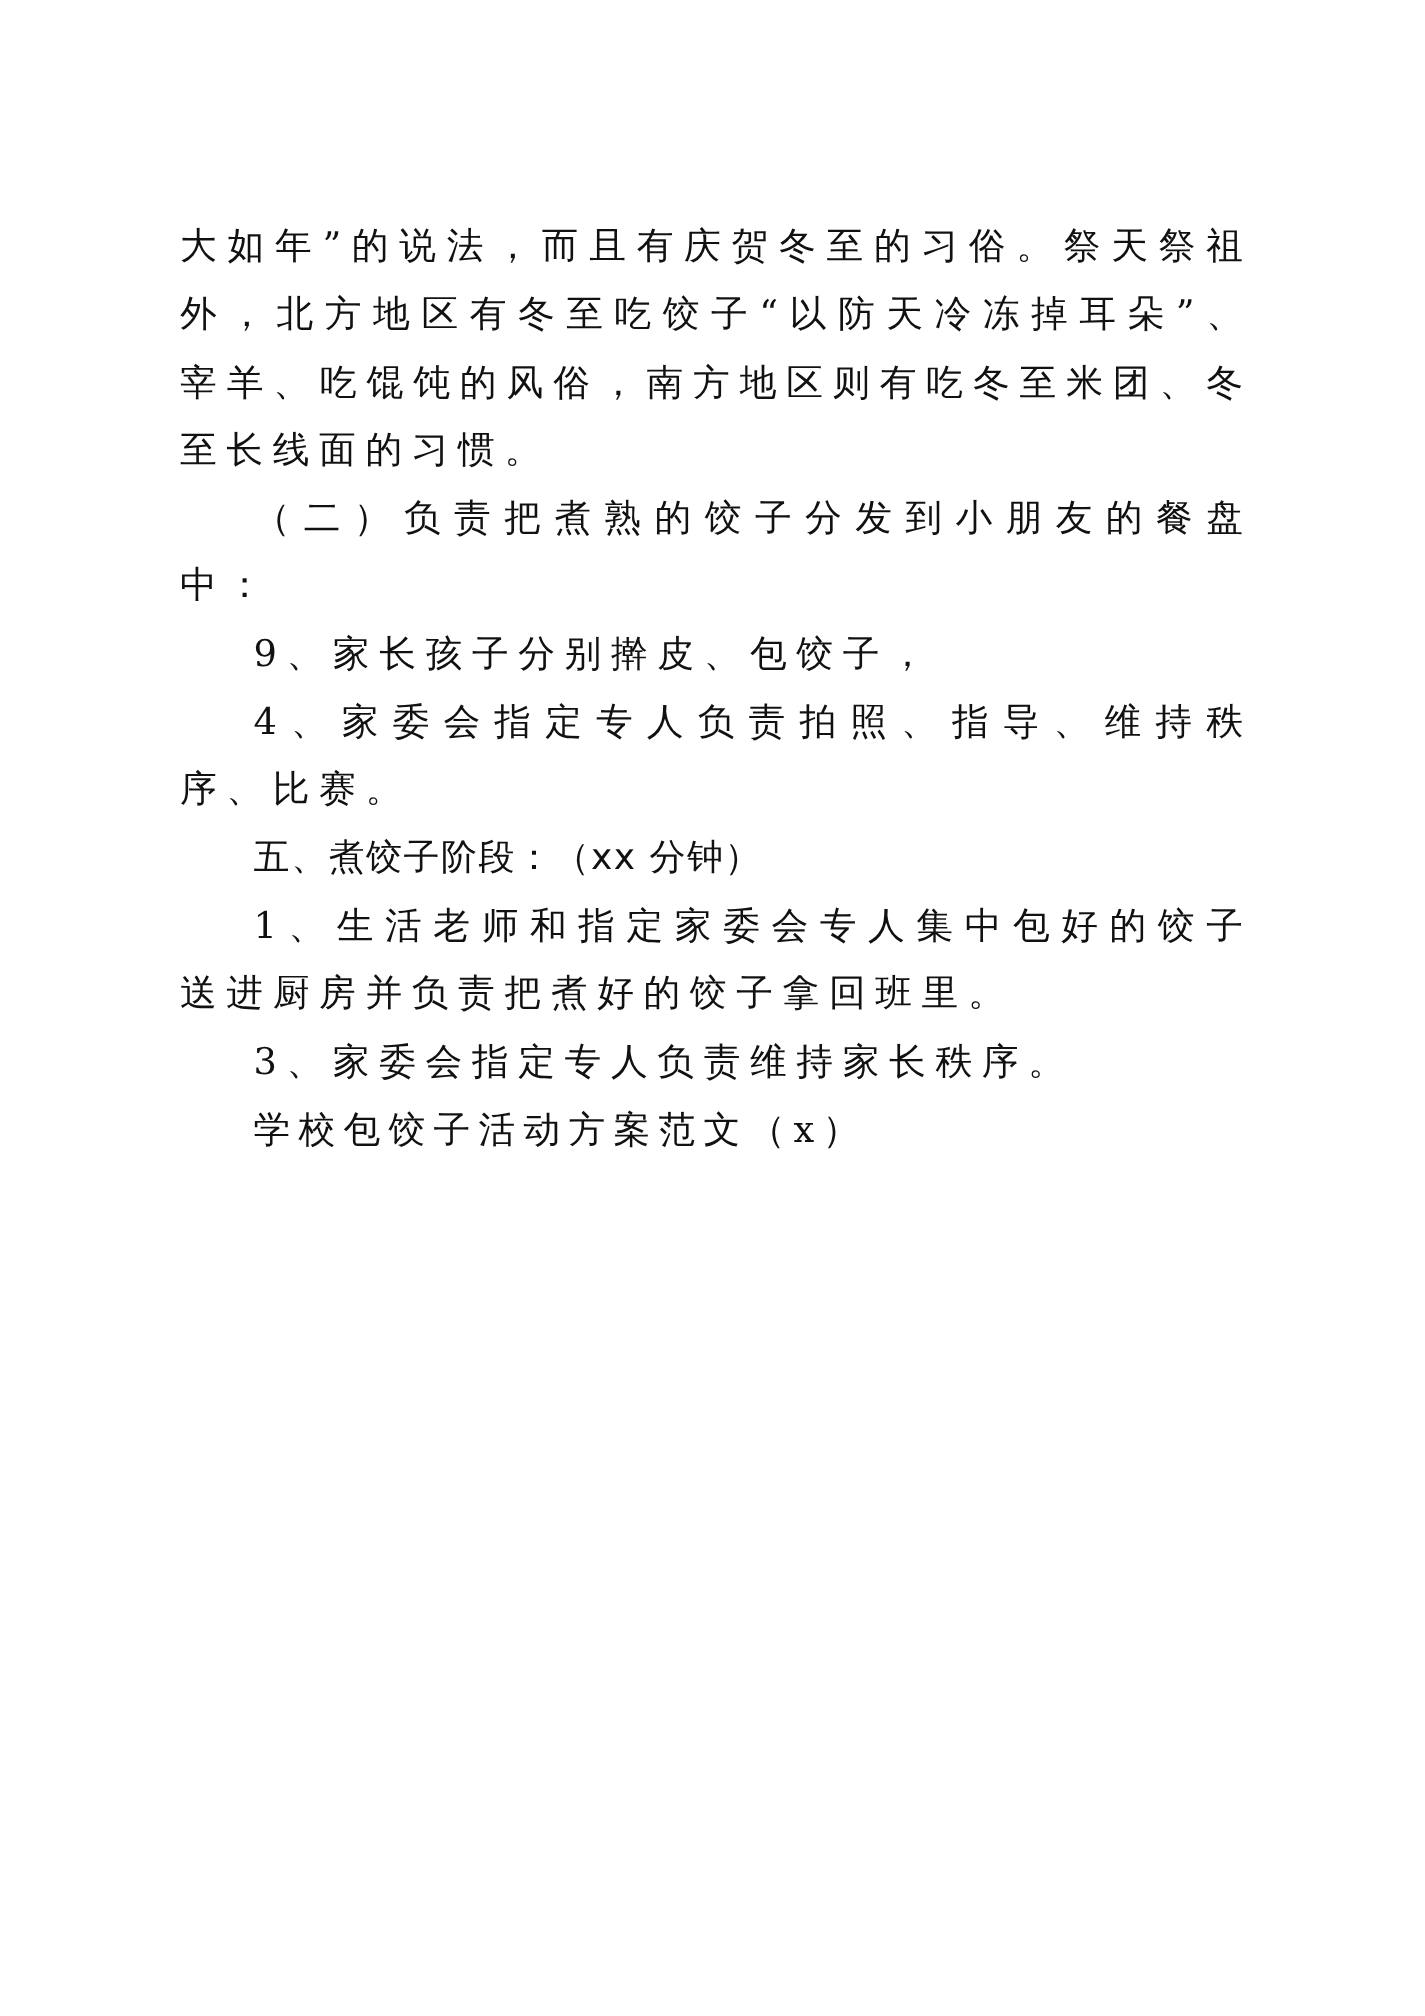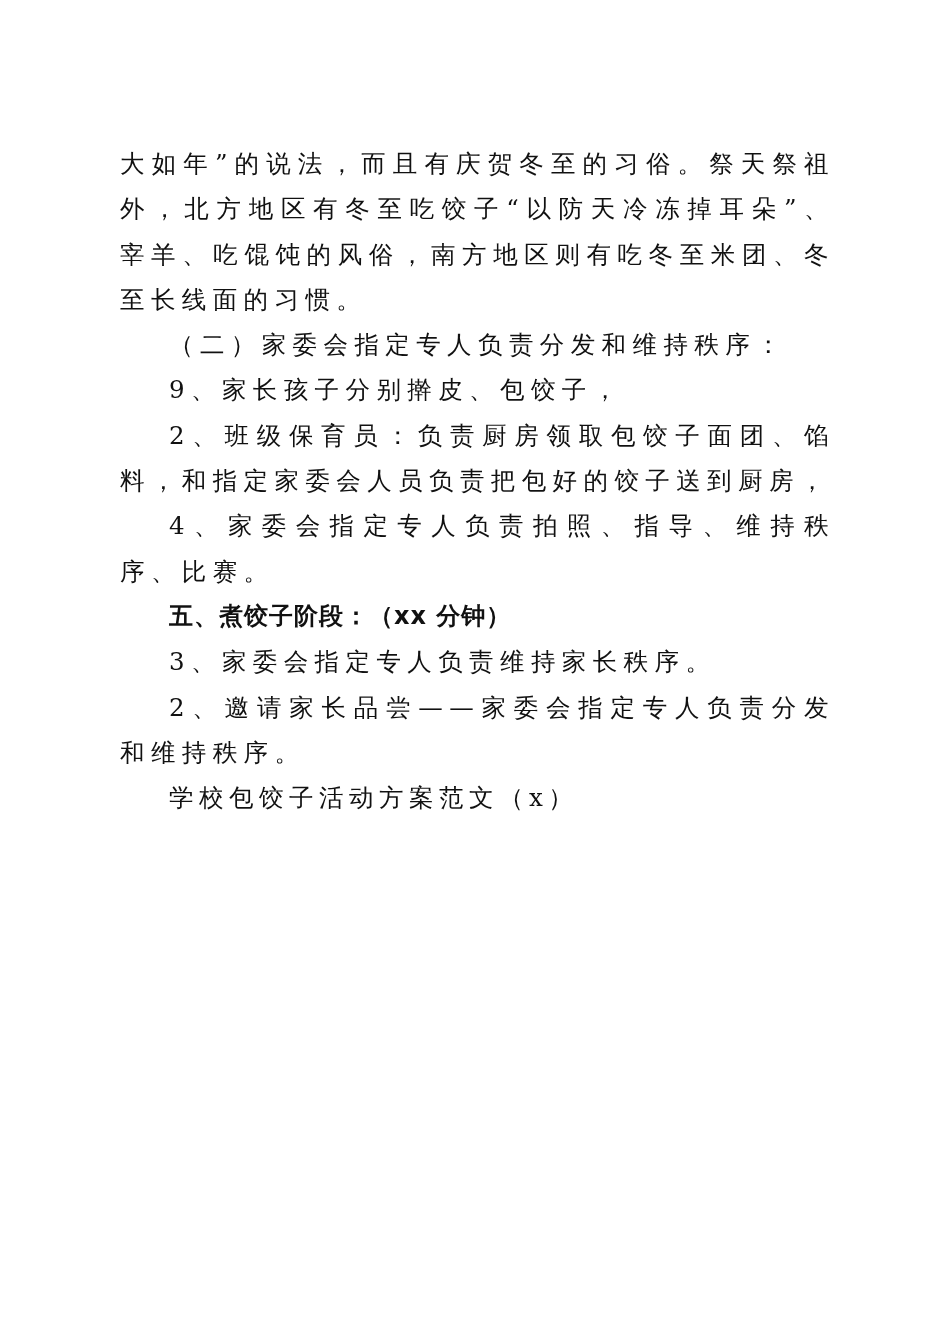--- a/index.html
+++ b/index.html
@@ -18,35 +18,34 @@
       margin: 0; padding: 0;
       letter-spacing: 6.4px;
       text-align: justify;
       text-align-last: left;
       white-space: normal;
       word-break: break-all;
     }
     .indent { text-indent: 49px; }
     .heading {
       font-family: "DejaVu Sans", "Liberation Sans", sans-serif;
-      font-weight: bold;
+      font-weight: normal;
       letter-spacing: 1px;
       font-size: 24px;
     }
     .plain-indent { padding-left: 49px; letter-spacing: 5.5px; }
   </style>
 </head>
 <body>
 
 <div class="page">
   <div class="content">
     <p class="p">大如年”的说法，而且有庆贺冬至的习俗。祭天祭祖外，北方地区有冬至吃饺子“以防天冷冻掉耳朵”、宰羊、吃馄饨的风俗，南方地区则有吃冬至米团、冬至长线面的习惯。</p>
-    <p class="p indent">（二）家委会指定专人负责分发和维持秩序：</p>
+    <p class="p indent">（二）负责把煮熟的饺子分发到小朋友的餐盘中：</p>
     <p class="p indent">9、家长孩子分别擀皮、包饺子，</p>
-    <p class="p indent">2、班级保育员：负责厨房领取包饺子面团、馅料，和指定家委会人员负责把包好的饺子送到厨房，</p>
     <p class="p indent">4、家委会指定专人负责拍照、指导、维持秩序、比赛。</p>
     <p class="p indent heading">五、煮饺子阶段：（xx 分钟）</p>
+    <p class="p indent">1、生活老师和指定家委会专人集中包好的饺子送进厨房并负责把煮好的饺子拿回班里。</p>
     <p class="p indent">3、家委会指定专人负责维持家长秩序。</p>
-    <p class="p indent">2、邀请家长品尝——家委会指定专人负责分发和维持秩序。</p>
     <p class="p plain-indent">学校包饺子活动方案范文（x）</p>
 
   </div>
 </div>
 
 </body></html>

